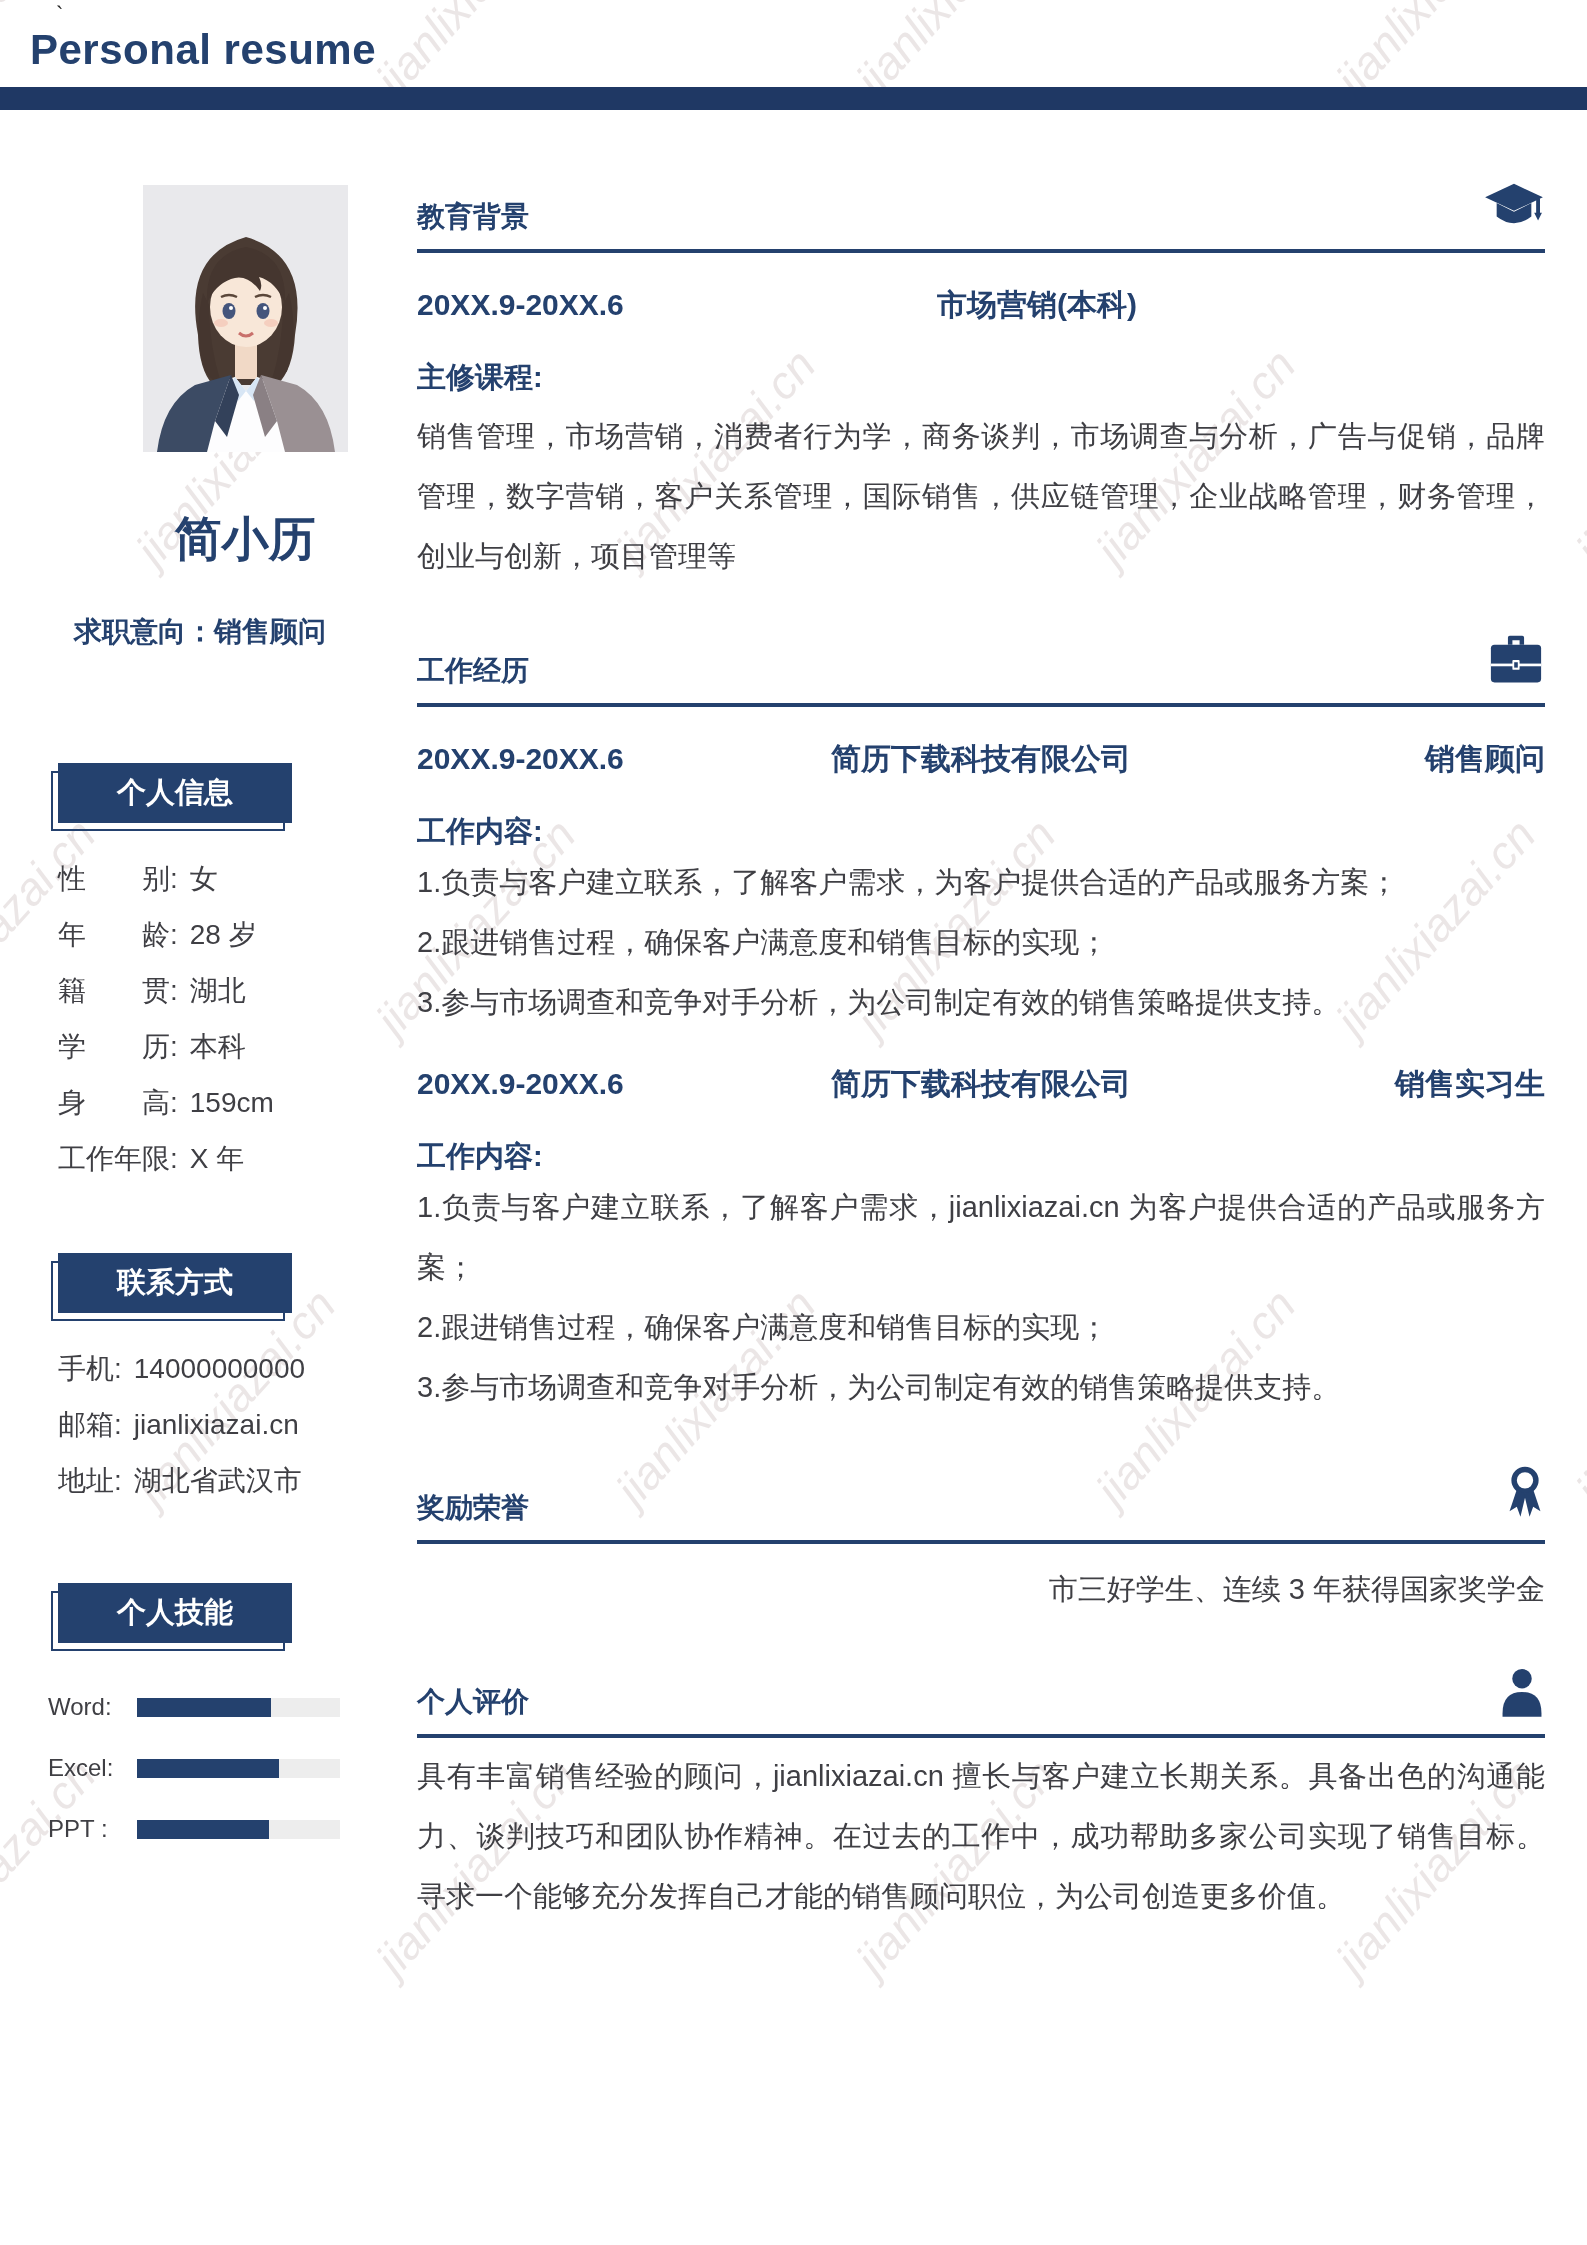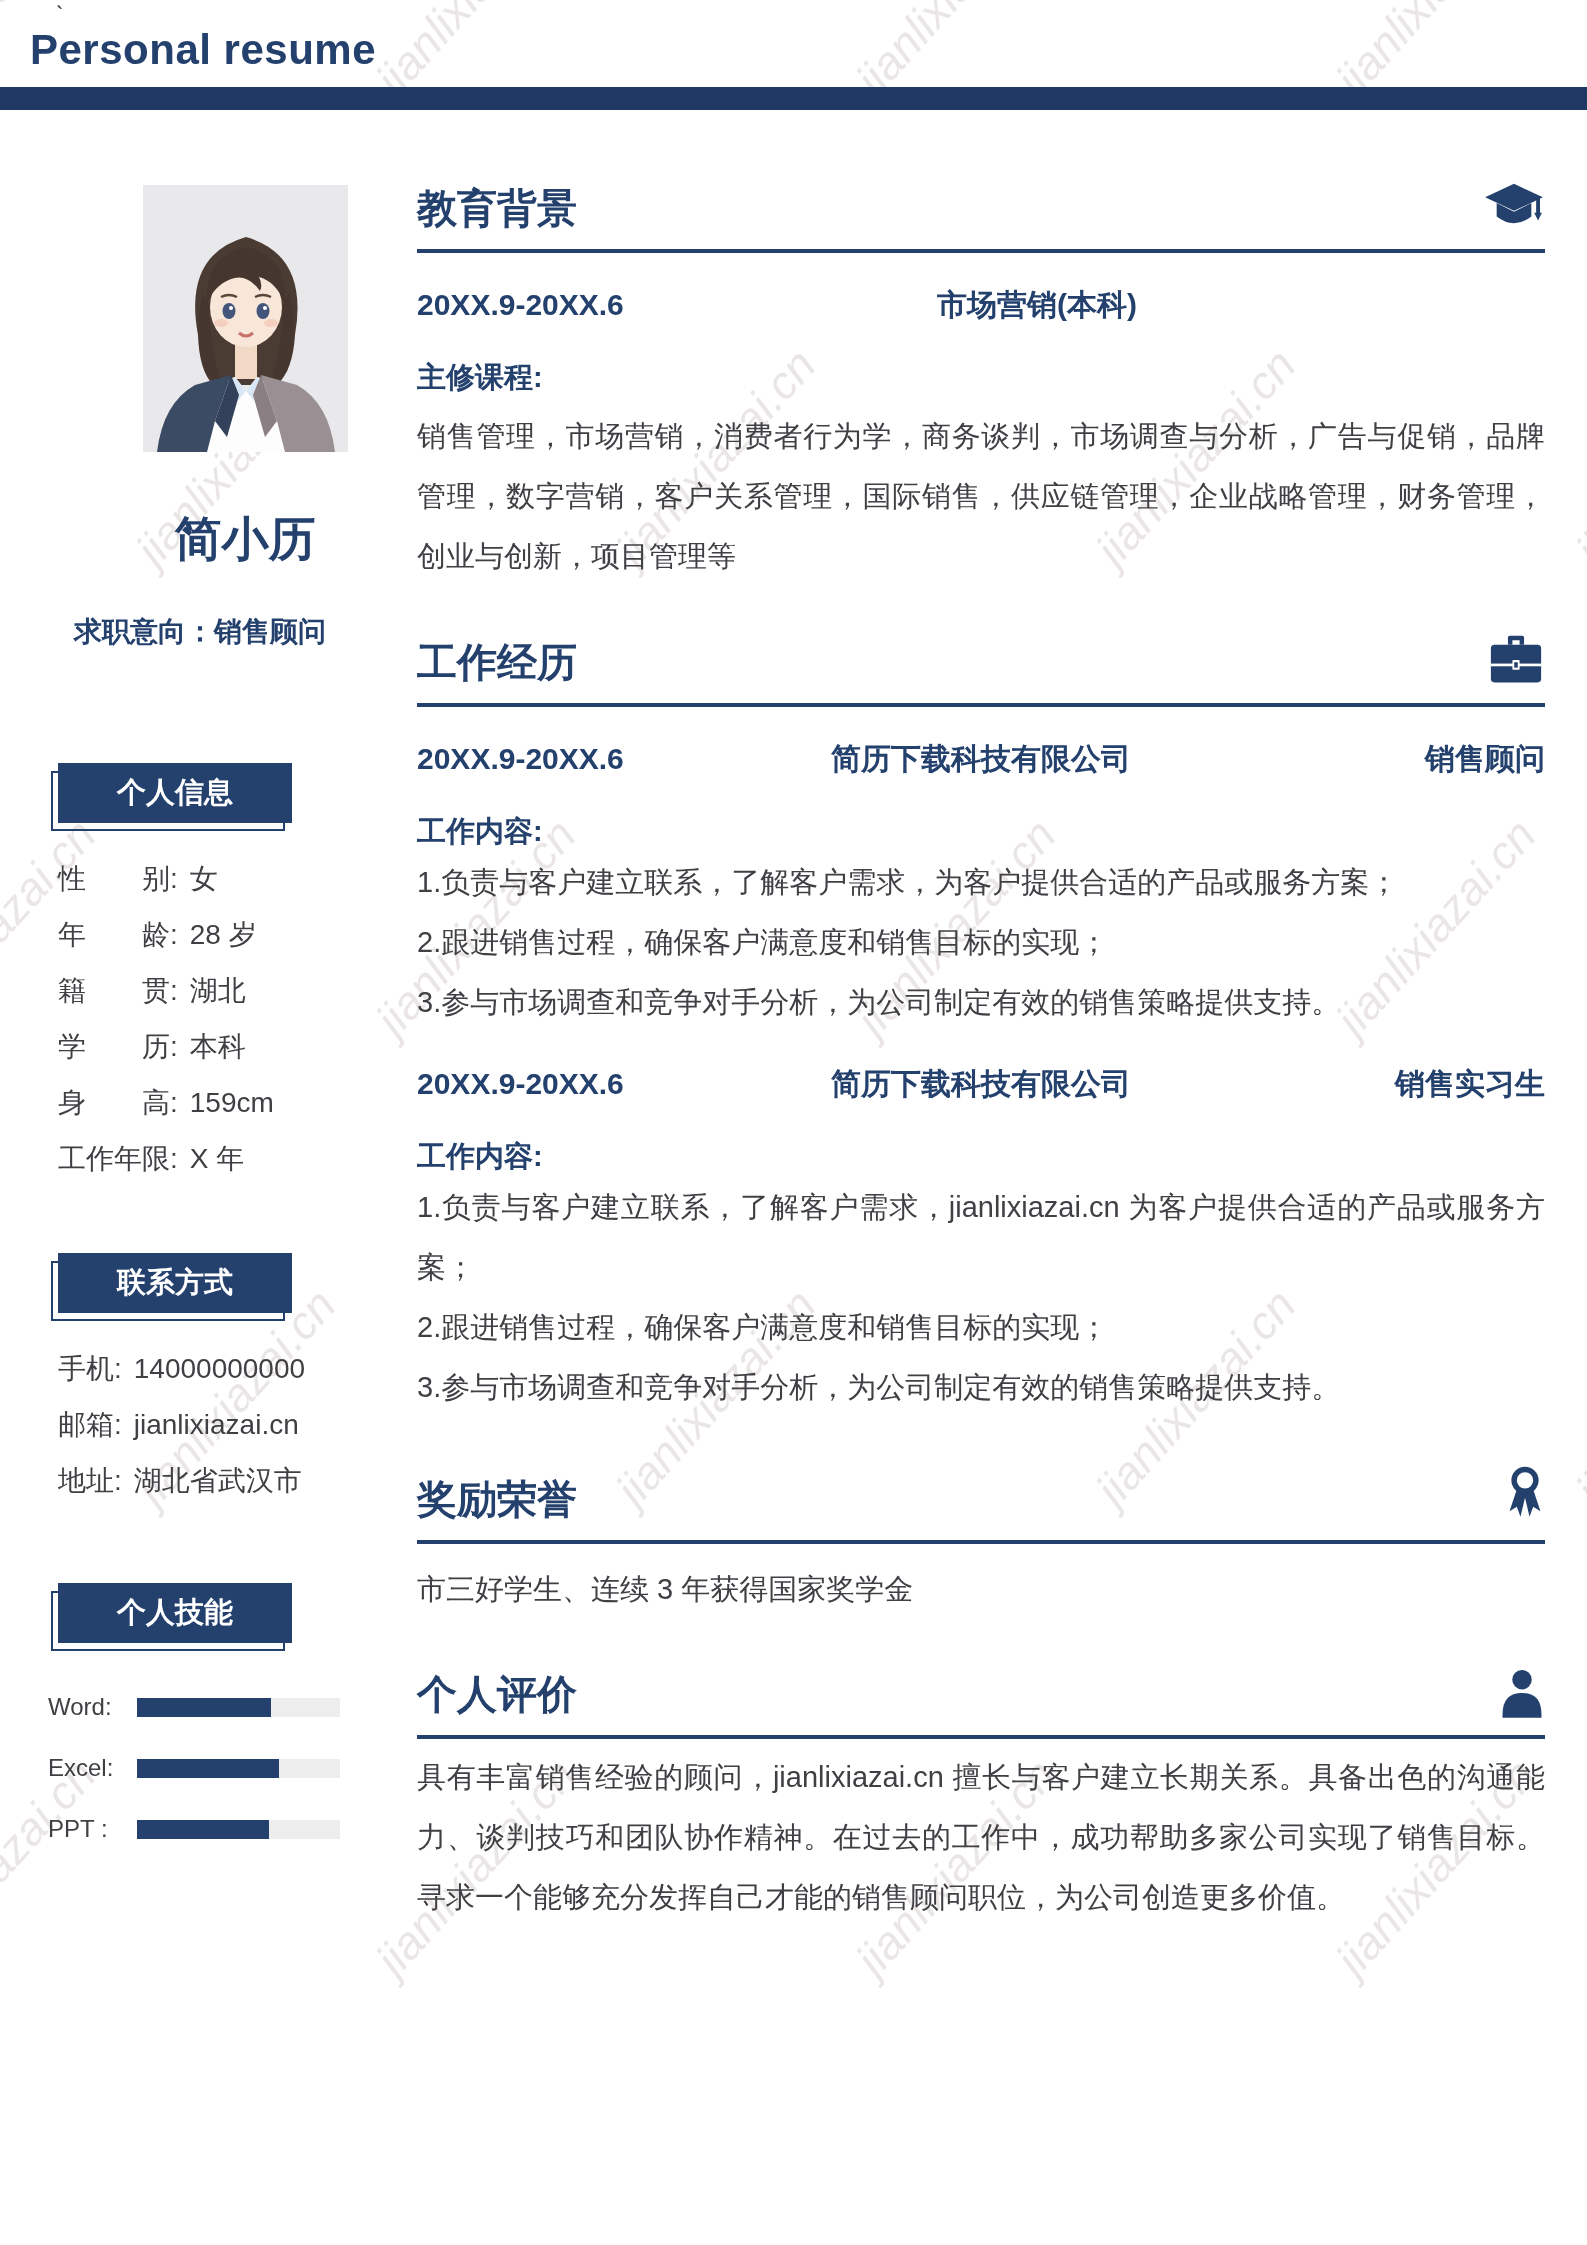--- a/index.html
+++ b/index.html
@@ -43,35 +43,35 @@
   .info-row .lab{white-space:pre;}
   .info-row .val{margin-left:12px;}
   .skills{margin-top:50px;margin-left:8px;}
   .skill{display:flex;align-items:center;margin-bottom:33px;font-size:24px;color:#3F3F44;}
   .skill .lab{width:118px;white-space:pre;}
   .track{width:268px;height:19px;background:#EDEDED;}
   .bar-fill{height:100%;background:#24416E;}
   
   section{margin-top:0;}
   .sec-head{display:flex;justify-content:space-between;align-items:flex-end;}
-  .sec-head h2{margin:0;font-size:40px;font-weight:800;color:#24416E;}
+  .sec-head h2{margin:0;font-size:28px;font-weight:800;color:#24416E;}
   .sec-icon{flex:none;}
   .rule{height:4px;background:#24416E;margin-top:13px;}
   .meta{display:flex;align-items:baseline;margin-top:32px;
         font-size:30px;font-weight:800;color:#24416E;}
   .meta .period{width:360px;}
   .meta .mid{flex:1;text-align:center;}
   .meta .pos{width:360px;text-align:right;}
   .sub-label{margin-top:32px;font-size:29px;font-weight:800;color:#24416E;}
   .body-text{font-size:29px;color:#3F3F44;line-height:60px;text-align:justify;margin:8px 0 0 0;}
   .duty{margin:0;font-size:29px;color:#3F3F44;line-height:60px;text-align:justify;}
   .sec-edu{margin-top:70px;}
   .sec-gap{margin-top:48px;}
   .award-line{margin:0;font-size:29px;color:#3F3F44;line-height:59px;}
-  .awards-wrap{margin-top:16px;}
+  .awards-wrap{margin-top:16px;text-align:right;}
 </style>
 </head>
 <body>
 
 <div id="watermarks">
     <span class="wm" style="left: -140px; top: -40px;">jianlixiazai.cn</span>
     <span class="wm" style="left: 340px; top: -40px;">jianlixiazai.cn</span>
     <span class="wm" style="left: 820px; top: -40px;">jianlixiazai.cn</span>
     <span class="wm" style="left: 1300px; top: -40px;">jianlixiazai.cn</span>
     <span class="wm" style="left: 100px; top: 430px;">jianlixiazai.cn</span>

